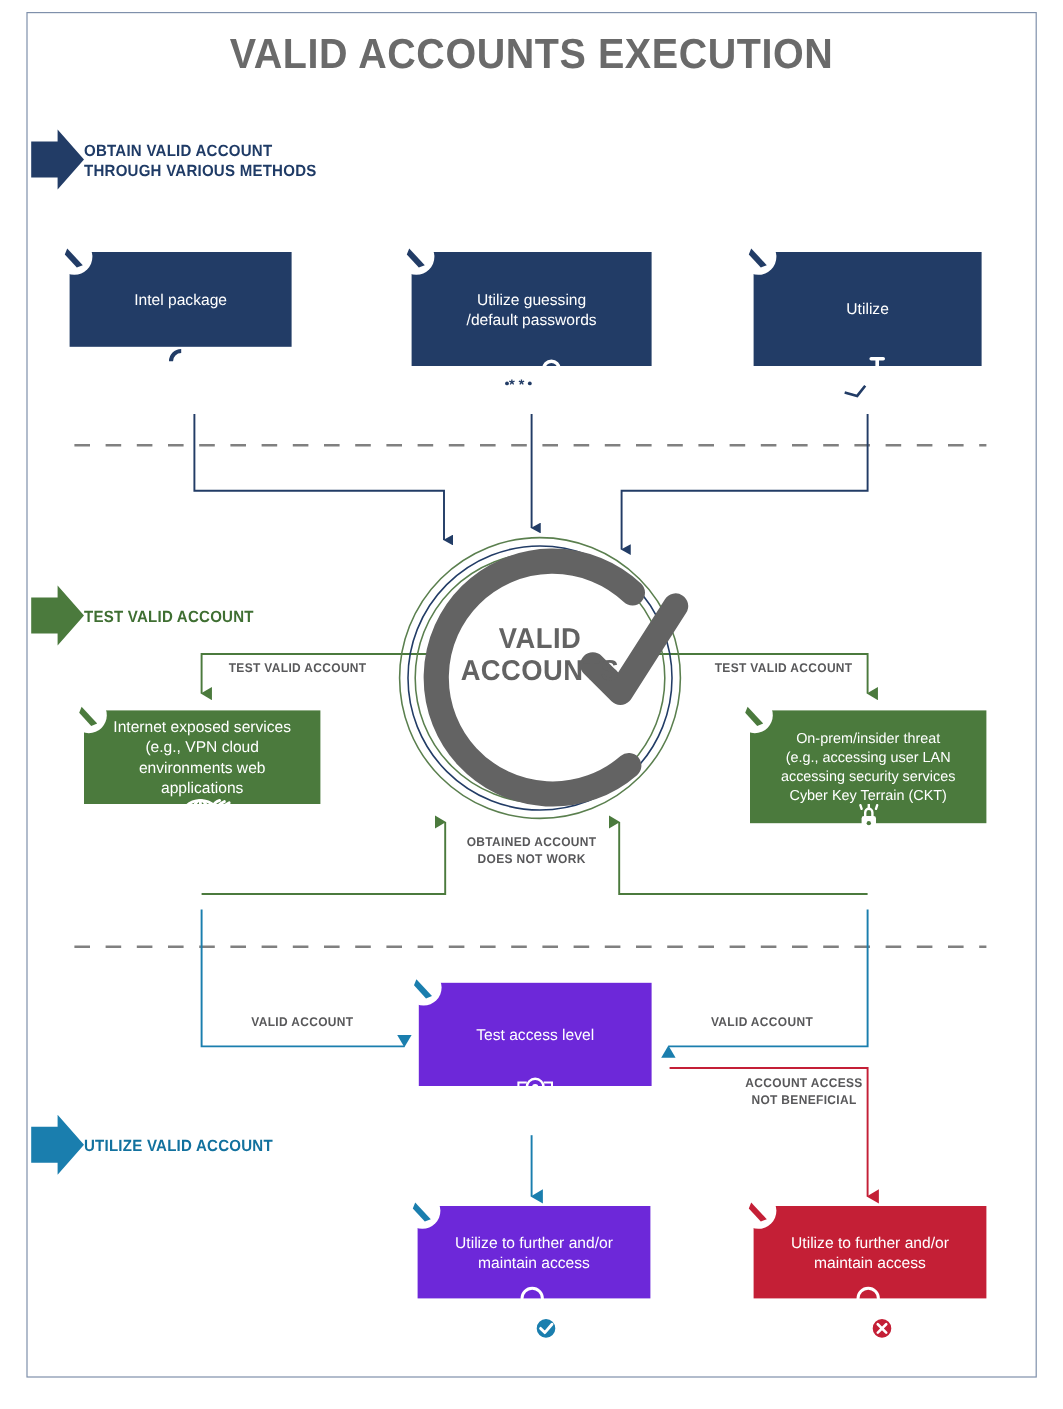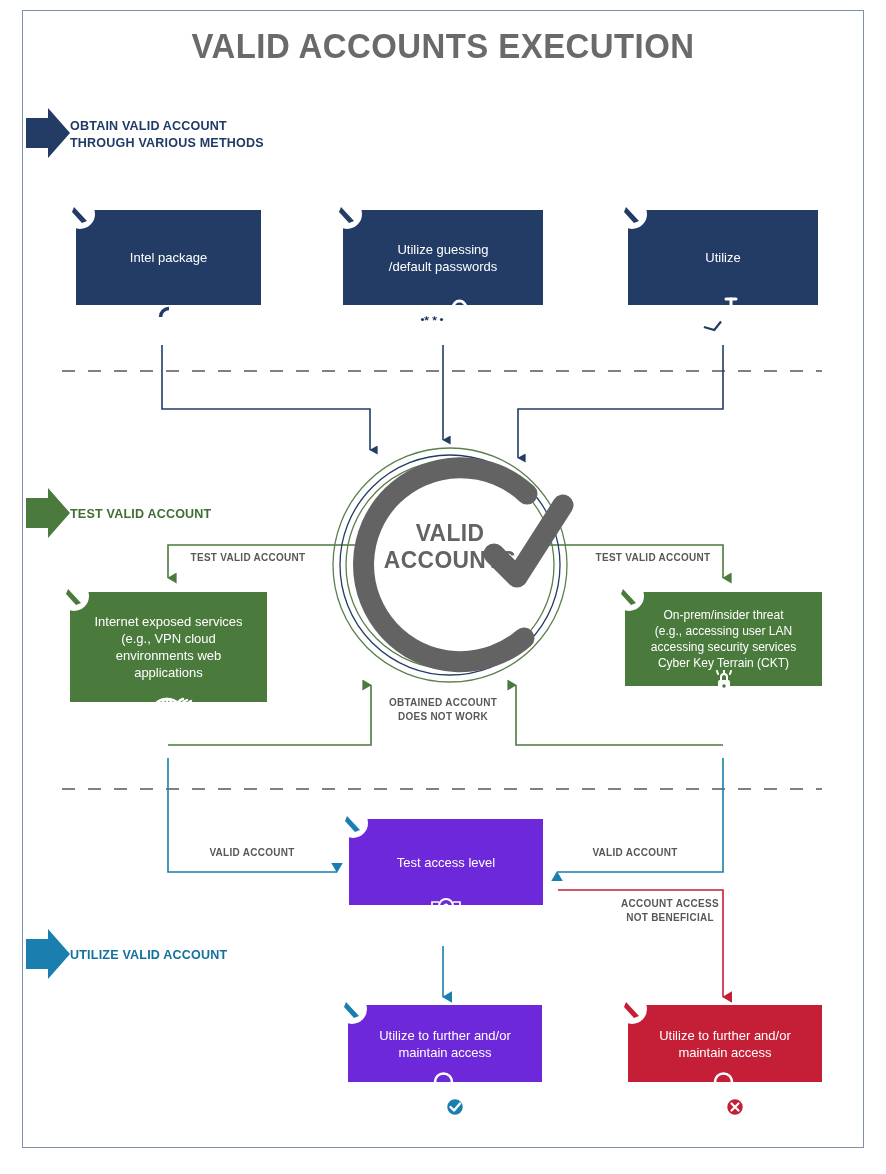--- a/index.html
+++ b/index.html
@@ -235,21 +235,21 @@
 
   <div class="elabel" style="left:108px;top:551px;width:280px;">TEST VALID ACCOUNT</div>
   <div class="elabel" style="left:513px;top:551px;width:280px;">TEST VALID ACCOUNT</div>
   <div class="elabel" style="left:343px;top:696px;width:200px;">OBTAINED ACCOUNT
 DOES NOT WORK</div>
   <div class="elabel" style="left:152px;top:846px;width:200px;">VALID ACCOUNT</div>
   <div class="elabel" style="left:535px;top:846px;width:200px;">VALID ACCOUNT</div>
   <div class="elabel" style="left:570px;top:897px;width:200px;">ACCOUNT ACCESS
 NOT BENEFICIAL</div>
 
-  <div class="node" style="left:76px;top:210px;width:185px;height:95px;">
+  <div class="node" style="left:58px;top:210px;width:185px;height:79px;">
     <div class="bumpmask" style="bottom:-47px;">
       
     </div>
     <div class="body c-navy">
       <span>Intel package</span>
     </div>
     <div class="corner">
       <svg width="30" height="30" viewBox="0 0 30 30">
         <path d="M9 8 L22 22 L17 24 L7 13 Z" fill="#223c66"></path>
       </svg>
@@ -309,21 +309,21 @@
         <path d="M36 10 L36 26 A9 9 0 0 1 19 29" stroke-linecap="round"></path>
         <path d="M31 10 L41 10" stroke-linecap="round"></path>
         <path d="M15 27 L26 38" stroke-linecap="round"></path>
         <path d="M15 27 L22 24 L18 31 Z" fill="#ffffff" stroke="none"></path>
         <path d="M9 34 L29 34 L29 46 L9 46 Z" fill="#ffffff" stroke="none" transform="rotate(-18 19 40)"></path>
         <path d="M10 35 L19 41 L28 35" stroke="#223c66" stroke-width="2.2" transform="rotate(-18 19 40)"></path>
       </svg>
     </div>
   </div>
 
-  <div class="node" style="left:70px;top:592px;width:197px;height:110px;">
+  <div class="node" style="left:70px;top:592px;width:197px;height:78px;">
     <div class="bumpmask" style="bottom:-47px;">
       
     </div>
     <div class="body c-green">
       <span>Internet exposed services
 (e.g., VPN cloud
 environments web
 applications</span>
     </div>
     <div class="corner">

